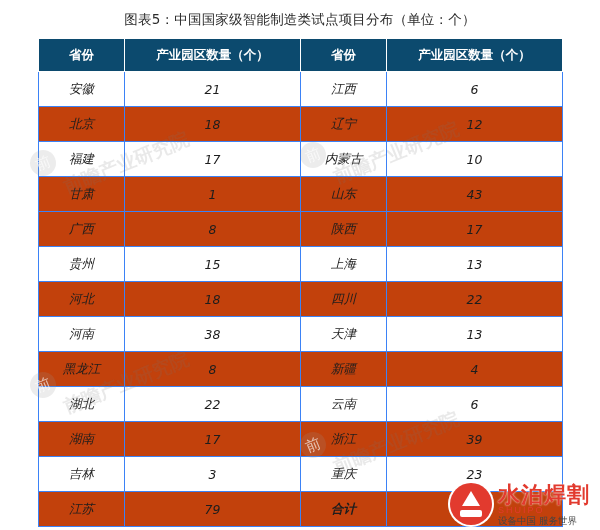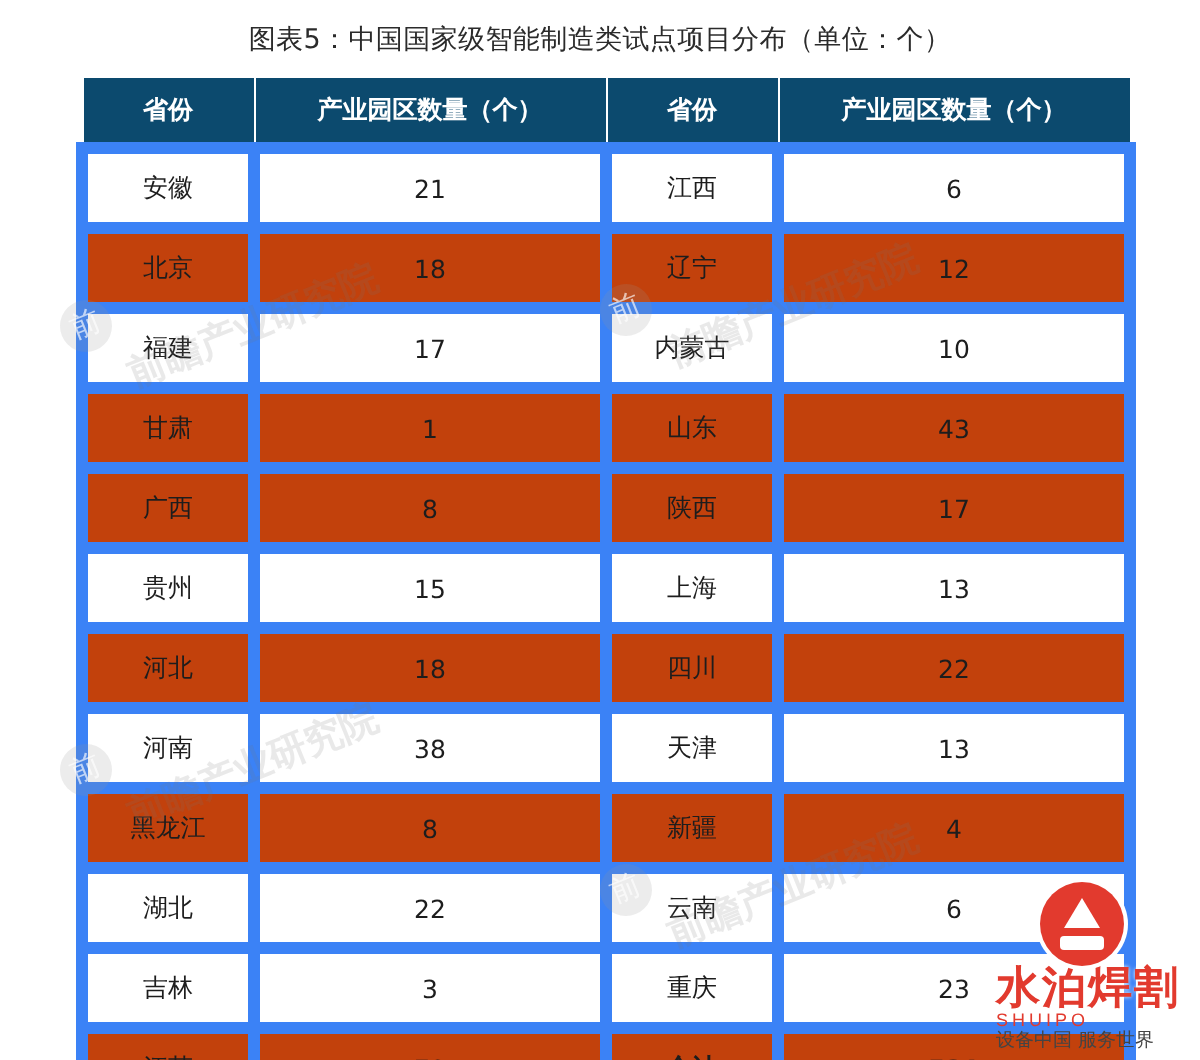--- a/index.html
+++ b/index.html
@@ -47,23 +47,24 @@
     font-weight: bold;
     height: 30px;
     border: 1px solid #ffffff;
     text-align: center;
     font-family: "DejaVu Sans", "Liberation Sans", sans-serif;
   }
   table.data td {
     height: 32px;
     font-size: 12.5px;
     text-align: center;
-    border: 6px solid #3b82f6;
+    border: 1px solid #3b82f6;
     font-family: "DejaVu Sans", "Liberation Sans", sans-serif;
     color: #1d1d1d;
+    font-style: italic;
   }
   tr.odd td { background: #ffffff; }
   tr.even td { background: #c2410c; }
   td.prov { color: #14304d; }
   td.total-label {
     color: #c0392b;
     font-weight: bold;
   }
   td.total-val {
     color: #c0392b;
@@ -115,21 +116,20 @@
 
   
   .logo-badge {
     position: absolute;
     right: 10px;
     bottom: 4px;
     display: flex;
     align-items: center;
     z-index: 6;
     background: rgba(255,255,255,0.0);
-    flex-direction: column;
   }
   .logo-mark {
     width: 42px; height: 42px;
     border-radius: 50%;
     background: #e23a2e;
     position: relative;
     margin-right: 6px;
     box-shadow: 0 0 0 2px #fff;
   }
   .logo-mark::before {
@@ -250,20 +250,26 @@
             <td>8</td>
             <td class="prov">新疆</td>
             <td>4</td>
           </tr>
           <tr class="odd">
             <td class="prov">湖北</td>
             <td>22</td>
             <td class="prov">云南</td>
             <td>6</td>
           </tr>
+          <tr class="even">
+            <td class="prov">湖南</td>
+            <td>17</td>
+            <td class="prov">浙江</td>
+            <td>39</td>
+          </tr>
           <tr class="odd">
             <td class="prov">吉林</td>
             <td>3</td>
             <td class="prov">重庆</td>
             <td>23</td>
           </tr>
           <tr class="even">
             <td class="prov">江苏</td>
             <td>79</td>
             <td class="prov total-label">合计</td>

